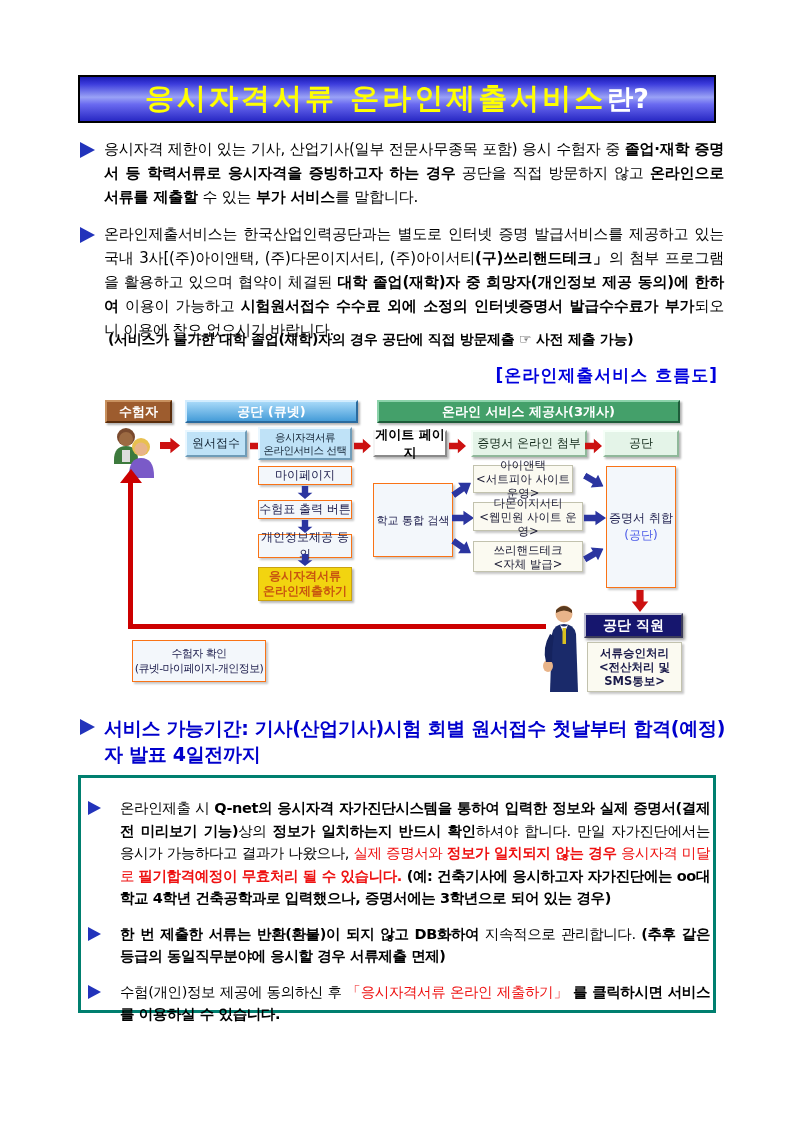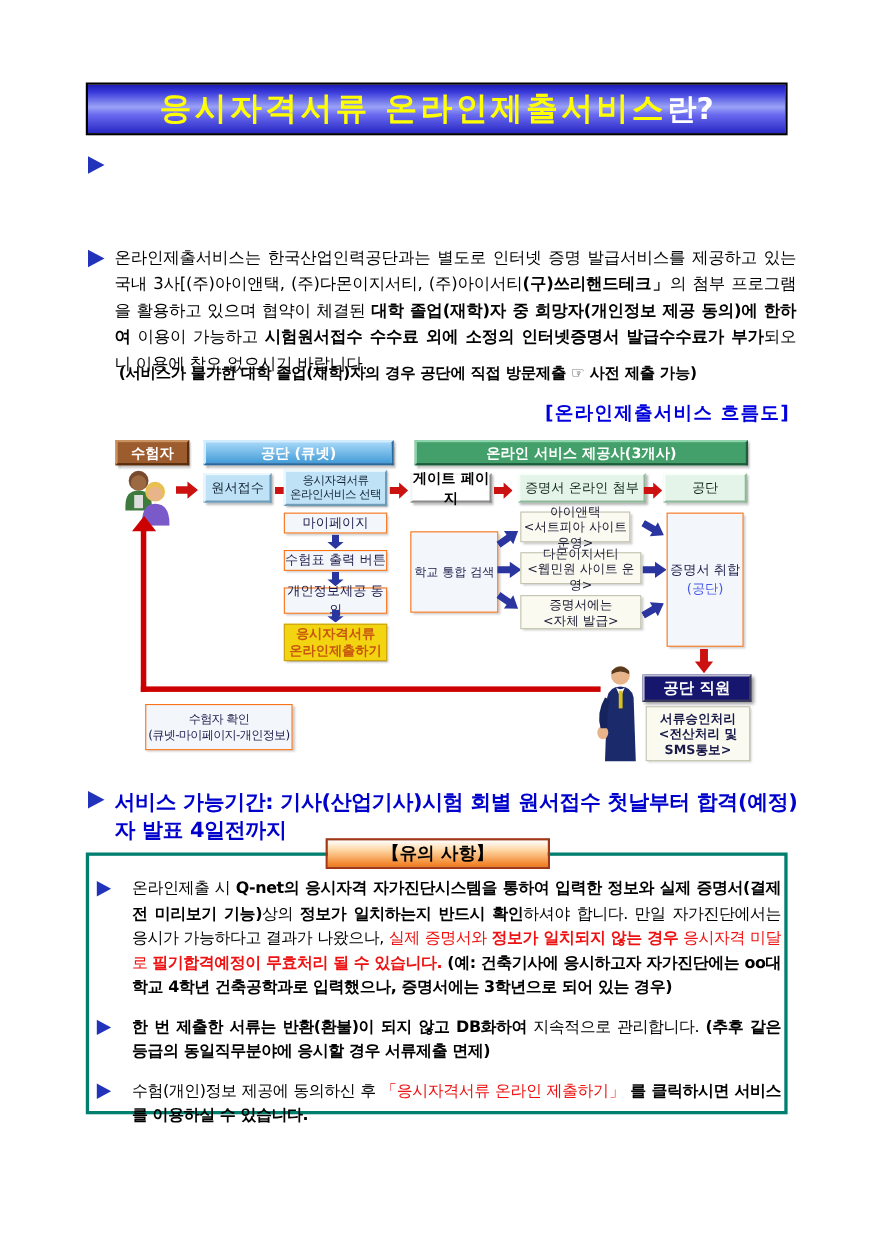--- a/index.html
+++ b/index.html
@@ -73,20 +73,21 @@
 <body>
 
 <div class="page">
 
   <div class="title-banner">
     <span class="t-main">응시자격서류 온라인제출서비스</span>
       <span class="t-suffix">란?</span>
   </div>
 
   <div class="tri" style="left:80px;top:142px"></div>
+  <div class="para" style="left:104px;top:137px;width:620px"><span>응시자격 제한이 있는 기사, 산업기사(일부 전문사무종목 포함) 응시 수험자 중 </span><span class="rich-b">졸업·재학 증명서 등 학력서류로 응시자격을 증빙하고자 하는 경우</span><span> 공단을 직접 방문하지 않고 </span><span class="rich-b">온라인으로 서류를 제출할</span><span> 수 있는 </span><span class="rich-b">부가 서비스</span><span>를 말합니다.</span></div>
 
   <div class="tri" style="left:80px;top:227px"></div>
   <div class="para" style="left:104px;top:222px;width:620px"><span>온라인제출서비스는 한국산업인력공단과는 별도로 인터넷 증명 발급서비스를 제공하고 있는 국내 3사[(주)아이앤택, (주)다몬이지서티, (주)아이서티</span><span class="rich-b">(구)쓰리핸드테크」</span><span>의 첨부 프로그램을 활용하고 있으며 협약이 체결된 </span><span class="rich-b">대학 졸업(재학)자 중 희망자(개인정보 제공 동의)에 한하여</span><span> 이용이 가능하고 </span><span class="rich-b">시험원서접수 수수료 외에 소정의 인터넷증명서 발급수수료가 부가</span><span>되오니 이용에 착오 없으시기 바랍니다.</span></div>
   <div class="note-line" style="left:108px;top:331px;width:616px">(서비스가 불가한 대학 졸업(재학)자의 경우 공단에 직접 방문제출 ☞ 사전 제출 가능)</div>
 
   <div class="flow-heading">[온라인제출서비스 흐름도]</div>
 
   <div class="box lane lane-brown" style="left:105px;top:400px;width:67px;height:23px">수험자</div>
   <div class="box lane lane-blue" style="left:185px;top:400px;width:173px;height:23px">공단 (큐넷)</div>
   <div class="box lane lane-green" style="left:377px;top:400px;width:303px;height:23px">온라인 서비스 제공사(3개사)</div>
@@ -133,21 +134,21 @@
 
   <div class="box prov" style="left:473px;top:465px;width:100px;height:28px">
     <span>아이앤택</span>
     <span>&lt;서트피아 사이트 운영&gt;</span>
   </div>
   <div class="box prov" style="left:473px;top:502px;width:110px;height:29px">
     <span>다몬이지서티</span>
     <span>&lt;웹민원 사이트 운영&gt;</span>
   </div>
   <div class="box prov" style="left:473px;top:541px;width:110px;height:31px">
-    <span>증명서에는</span>
+    <span>쓰리핸드테크</span>
     <span>&lt;자체 발급&gt;</span>
   </div>
 
   <div class="ar a-right blue" style="left:583px;top:473px;width:22px;height:16px;transform:rotate(30deg)"></div>
   <div class="ar a-right blue" style="left:584px;top:510px;width:22px;height:16px"></div>
   <div class="ar a-right blue" style="left:583px;top:546px;width:22px;height:16px;transform:rotate(-30deg)"></div>
 
   <div class="box pale" style="left:606px;top:466px;width:70px;height:122px;font-size:12px;line-height:17px">
     <span>증명서 취합</span>
     <span class="line2-blue">(공단)</span>
@@ -177,21 +178,20 @@
 
   <div class="box pale" style="left:132px;top:640px;width:134px;height:42px;font-size:11px;letter-spacing:-0.6px">
     <span>수험자 확인</span>
     <span>(큐넷-마이페이지-개인정보)</span>
   </div>
 
   <div class="tri" style="left:80px;top:719px"></div>
   <div class="service-line">서비스 가능기간: 기사(산업기사)시험 회별 원서접수 첫날부터 합격(예정)자 발표 4일전까지</div>
 
   <div class="notice-box"></div>
-  <div class="notice-header">【유의 사항】</div>
   <div class="notice-items">
     <div class="notice-item">
       <div class="tri tri-sm"></div>
       <span><span>온라인제출 시 </span><span class="rich-b">Q-net의 응시자격 자가진단시스템을 통하여 입력한 정보와 실제 증명서(결제 전 미리보기 기능)</span><span>상의 </span><span class="rich-b">정보가 일치하는지 반드시 확인</span><span>하셔야 합니다.  만일 자가진단에서는 응시가 가능하다고 결과가 나왔으나, </span><span style="color: rgb(238, 17, 17);">실제 증명서와 </span><span class="rich-b" style="color: rgb(238, 17, 17);">정보가 일치되지 않는 경우</span><span style="color: rgb(238, 17, 17);"> 응시자격 미달로 </span><span class="rich-b" style="color: rgb(238, 17, 17);">필기합격예정이 무효처리 될 수 있습니다.</span><span class="rich-b"> (예: 건축기사에 응시하고자 자가진단에는 oo대학교 4학년 건축공학과로 입력했으나, 증명서에는 3학년으로 되어 있는 경우)</span></span>
     </div>
     <div class="notice-item">
       <div class="tri tri-sm"></div>
       <span><span class="rich-b">한 번 제출한 서류는 반환(환불)이 되지 않고 DB화하여</span><span> 지속적으로 관리합니다.  </span><span class="rich-b">(추후 같은 등급의 동일직무분야에 응시할 경우 서류제출 면제)</span></span>
     </div>
     <div class="notice-item">

